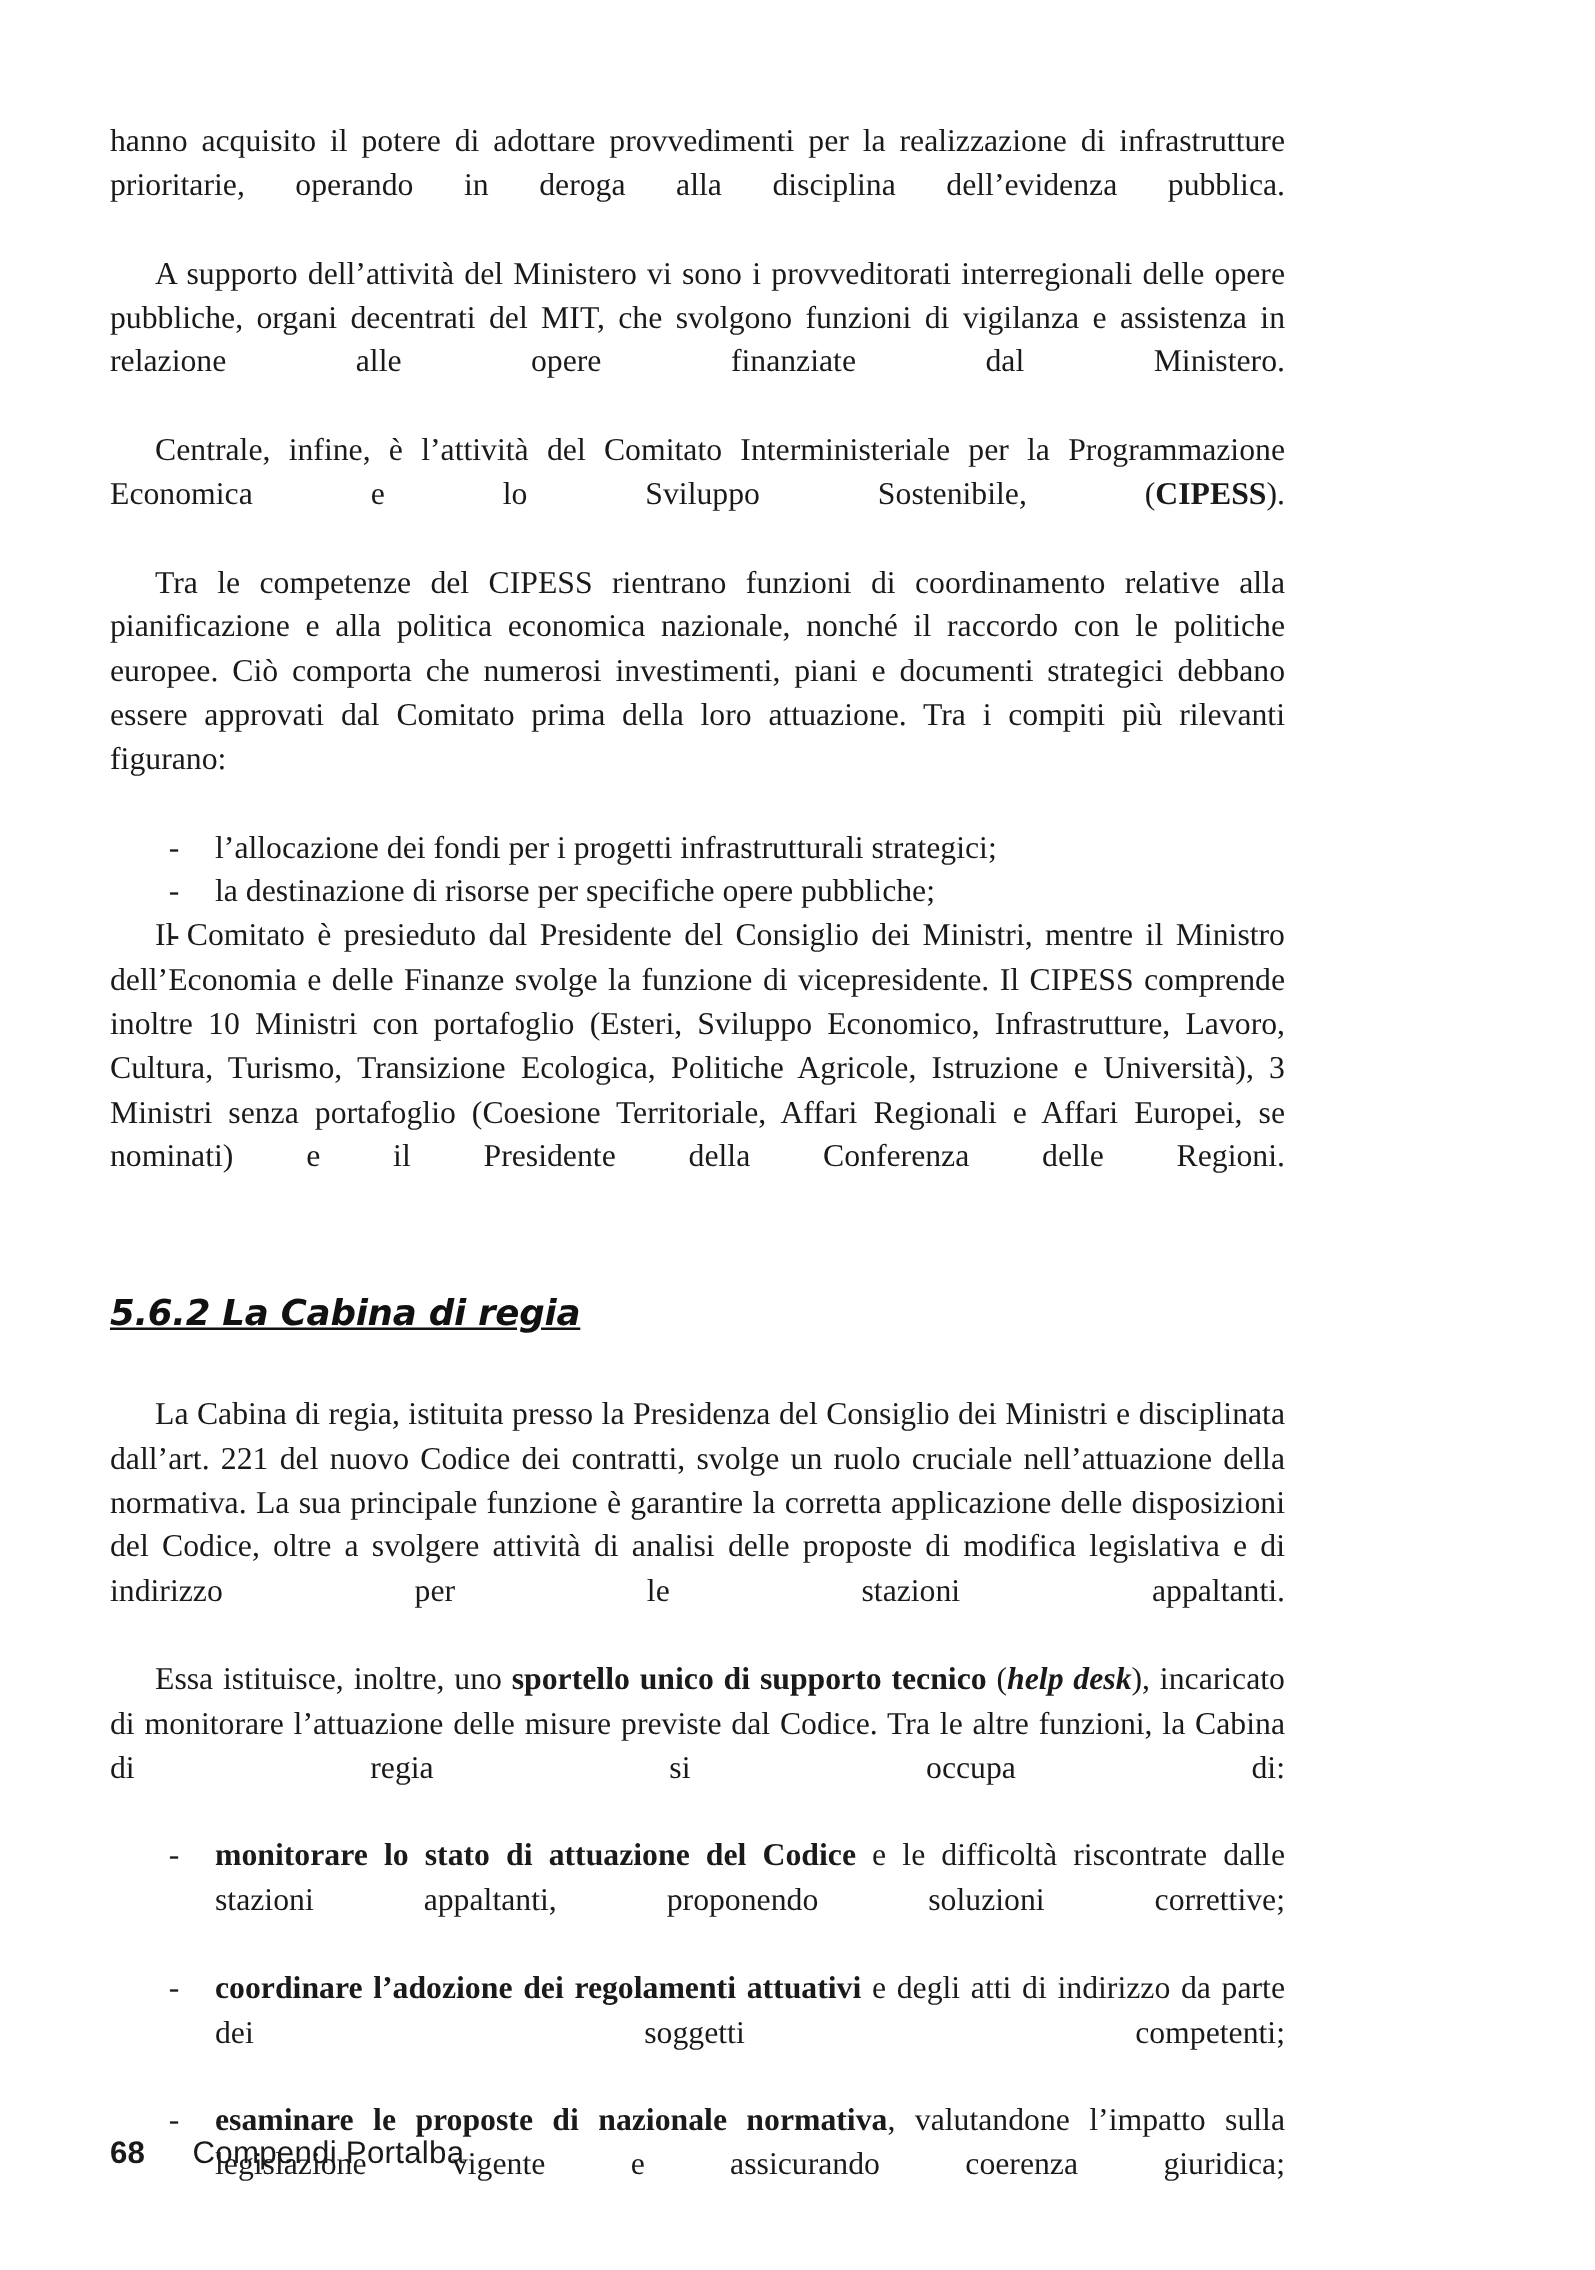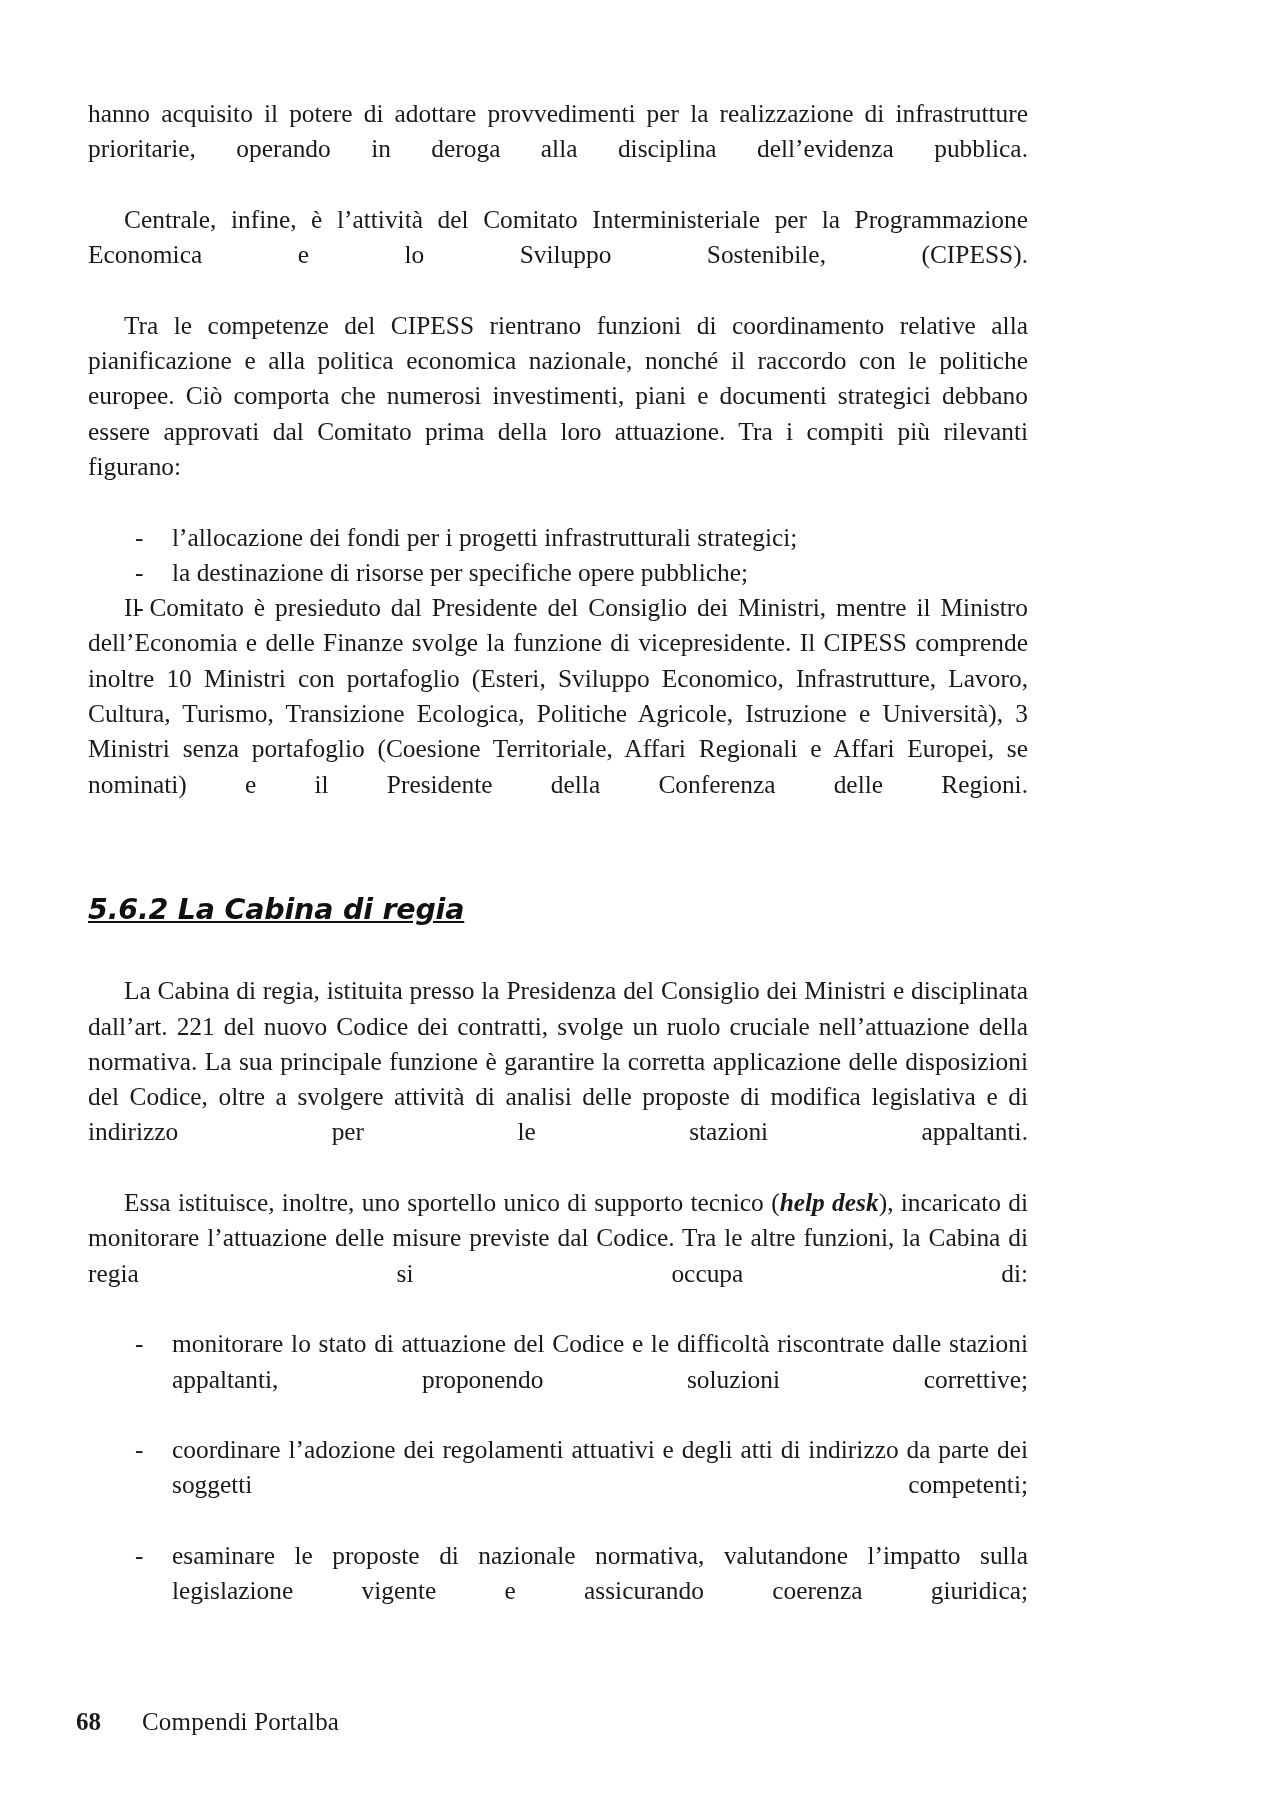--- a/index.html
+++ b/index.html
@@ -65,44 +65,44 @@
     top: 0;
   }
   ul.dash-list.wrap-list li {
     text-align: justify;
   }
   ul.dash-list.wrap-list li::after {
     content: "";
     display: inline-block;
     width: 100%;
   }
-  b, strong { font-weight: normal; margin-top: 40px; }
+  b, strong { font-weight: bold; margin-top: 40px; }
   i, em { font-style: italic; font-weight: bold; }
 
   h2.section-heading {
     font-family: "DejaVu Sans", "Liberation Sans", sans-serif;
     font-style: italic;
     font-weight: bold;
     font-size: 28.5px;
     line-height: 34px;
     color: #111111;
     margin: 0;
     letter-spacing: -0.2px;
     text-decoration: underline;
   }
   .spacer-before-heading { height: 56px; }
   .spacer-after-heading { height: 46px; }
 
   .footer {
     position: absolute;
-    left: 76px;
+    left: 88px;
     top: 1708px;
     display: flex;
     align-items: flex-end;
-    font-family: Liberation Serif, serif;
+    font-family: Liberation Sans, sans-serif;
     color: #1a1a1a;
   }
   .footer .page-number {
     font-size: 25px;
     font-weight: bold;
     width: 66px;
     display: inline-block;
   }
   .footer .footer-title {
     font-size: 25px;
@@ -120,20 +120,21 @@
 </style>
 </head>
 <body>
 
 <div class="page">
 
   <div class="content">
 
     <p class="body-par no-indent">hanno acquisito il potere di adottare provvedimenti per la realizzazione di infrastrutture prioritarie, operando in deroga alla disciplina dell’evidenza pubblica.</p>
 
+    <p class="body-par indent">A supporto dell’attività del Ministero vi sono i provveditorati interregionali delle opere pubbliche, organi decentrati del MIT, che svolgono funzioni di vigilanza e assistenza in relazione alle opere finanziate dal Ministero.</p>
 
     <p class="body-par indent"><span>Centrale, infine, è l’attività del Comitato Interministeriale per la Programmazione Economica e lo Sviluppo Sostenibile, (</span><b>CIPESS</b><span>).</span></p>
 
     <p class="body-par indent">Tra le competenze del CIPESS rientrano funzioni di coordinamento relative alla pianificazione e alla politica economica nazionale, nonché il raccordo con le politiche europee. Ciò comporta che numerosi investimenti, piani e documenti strategici debbano essere approvati dal Comitato prima della loro attuazione. Tra i compiti più rilevanti figurano:</p>
 
     <ul class="dash-list">
       <li><span class="dash">-</span><span>l’allocazione dei fondi per i progetti infrastrutturali strategici;</span></li>
       <li><span class="dash">-</span><span>la destinazione di risorse per specifiche opere pubbliche;</span></li>
       <li><span class="dash">-</span></li>
       <li><span class="dash">-</span></li>

